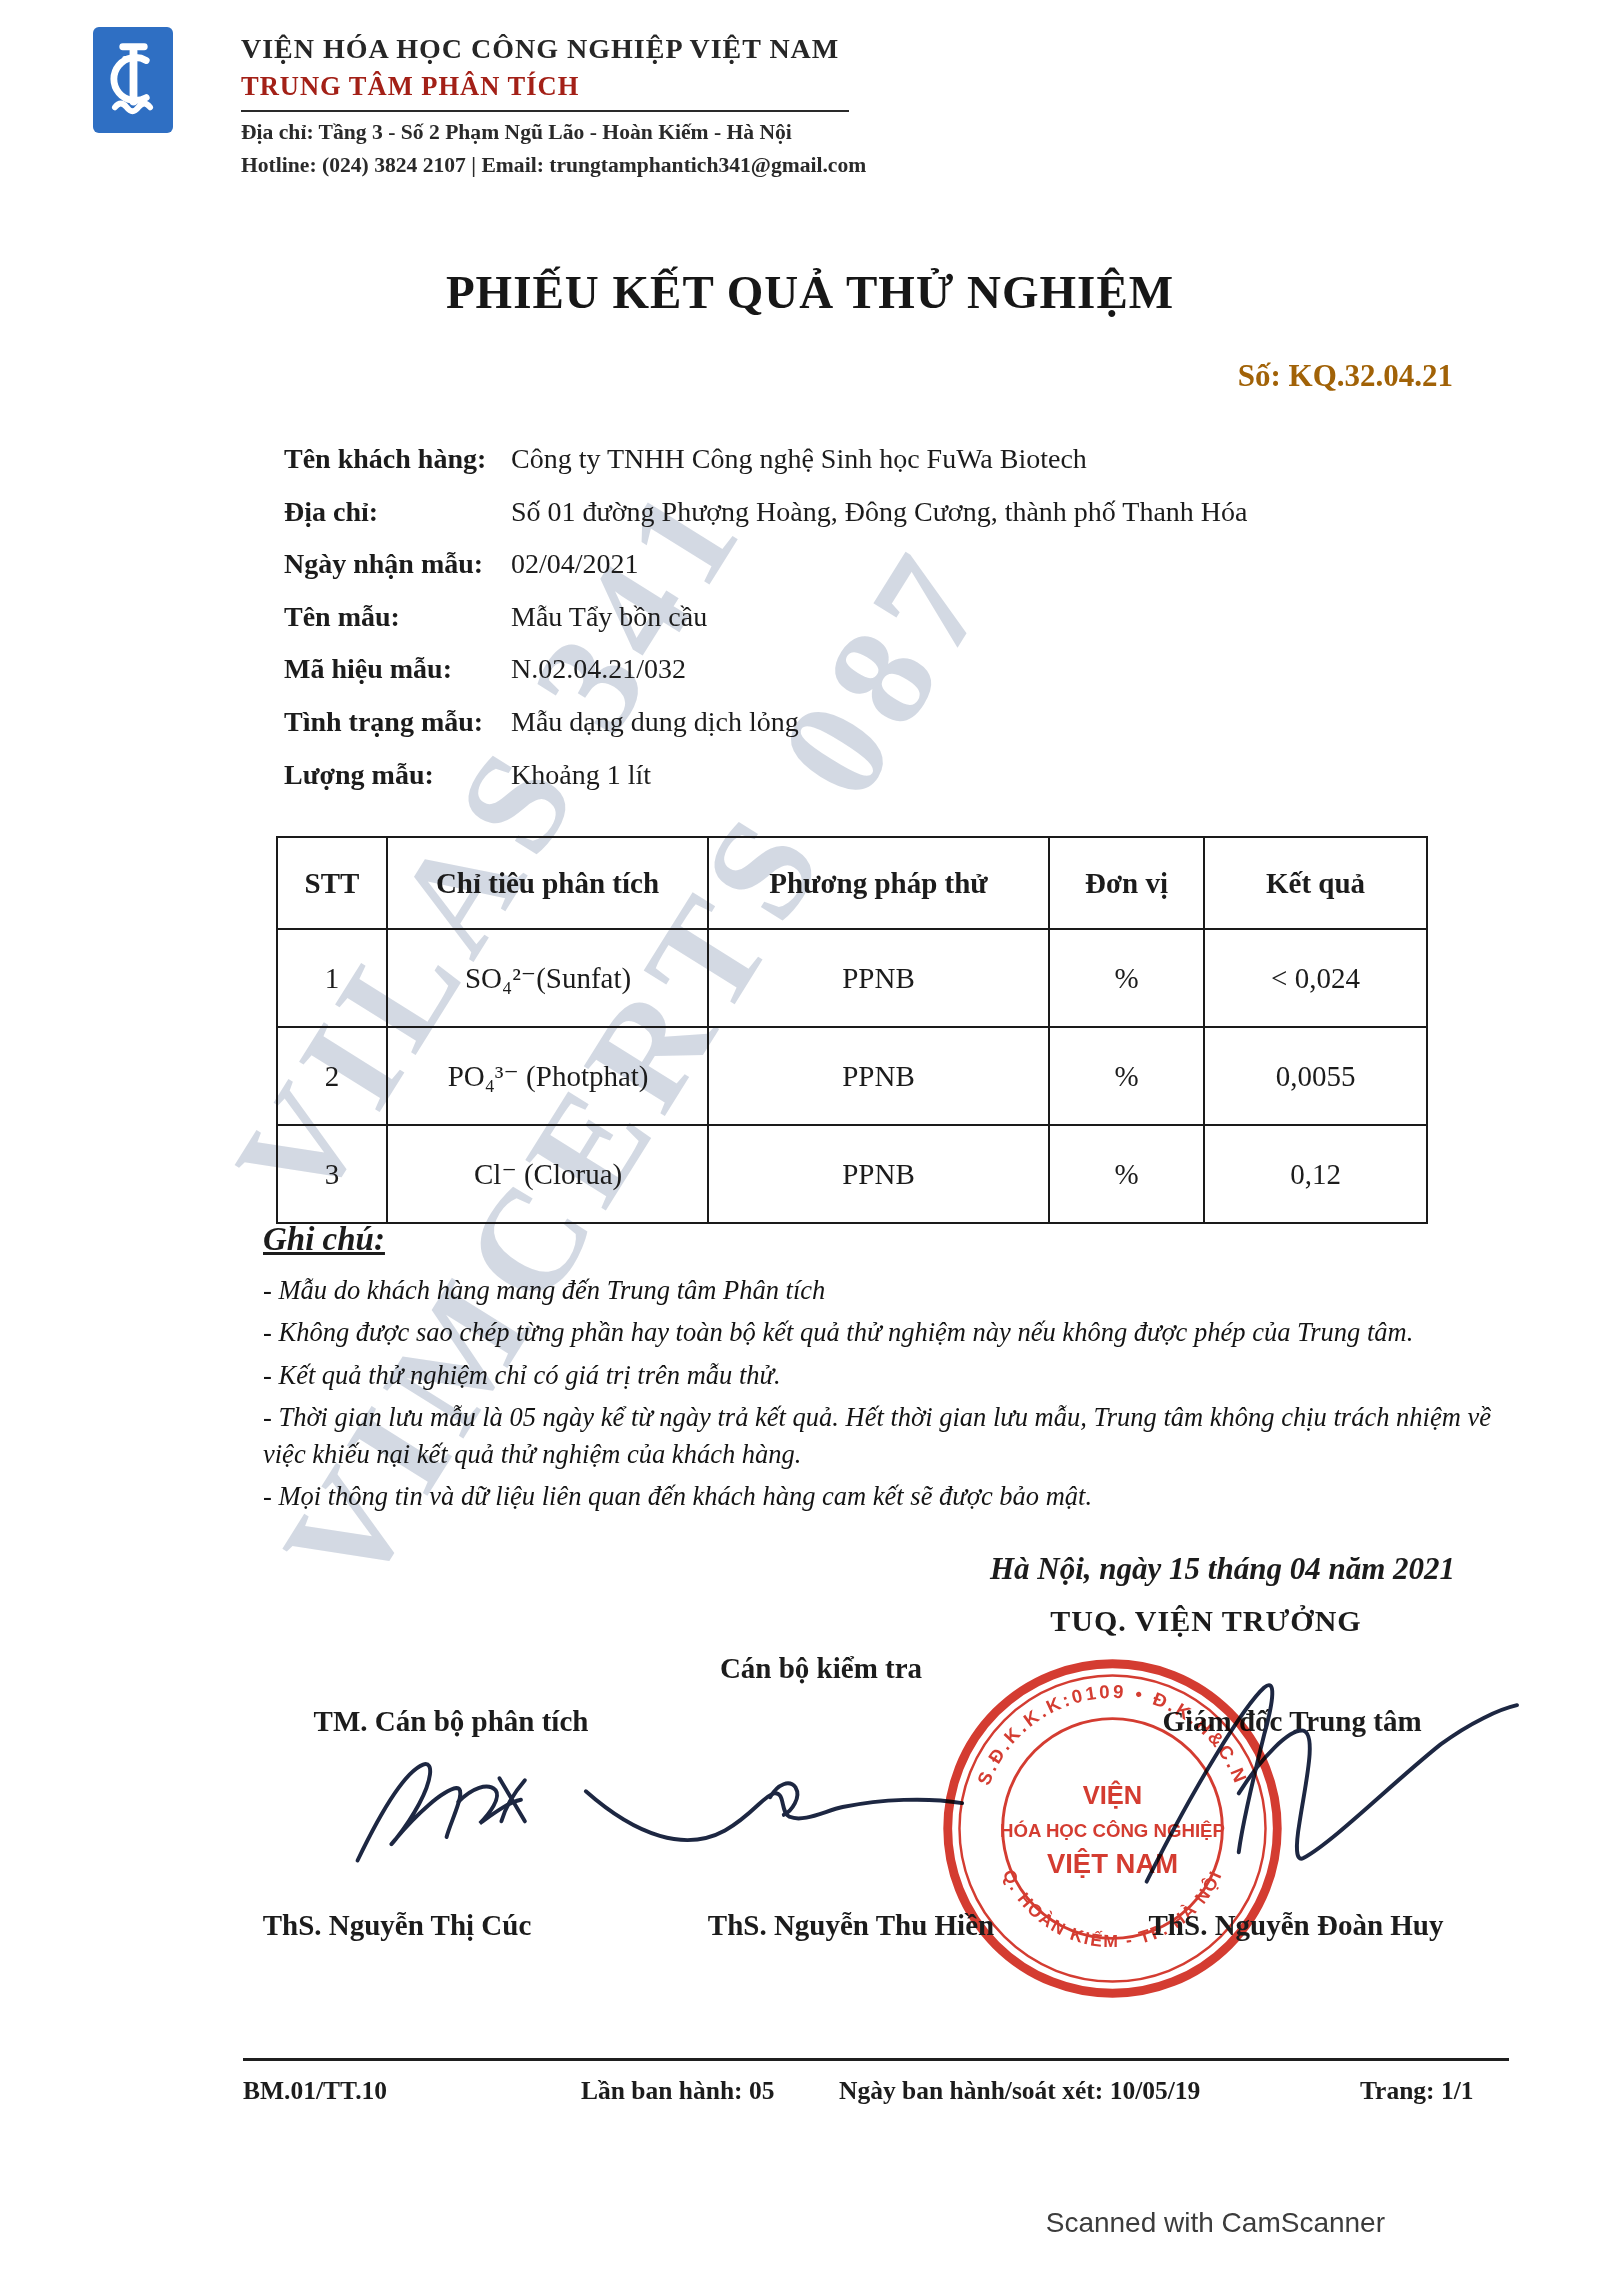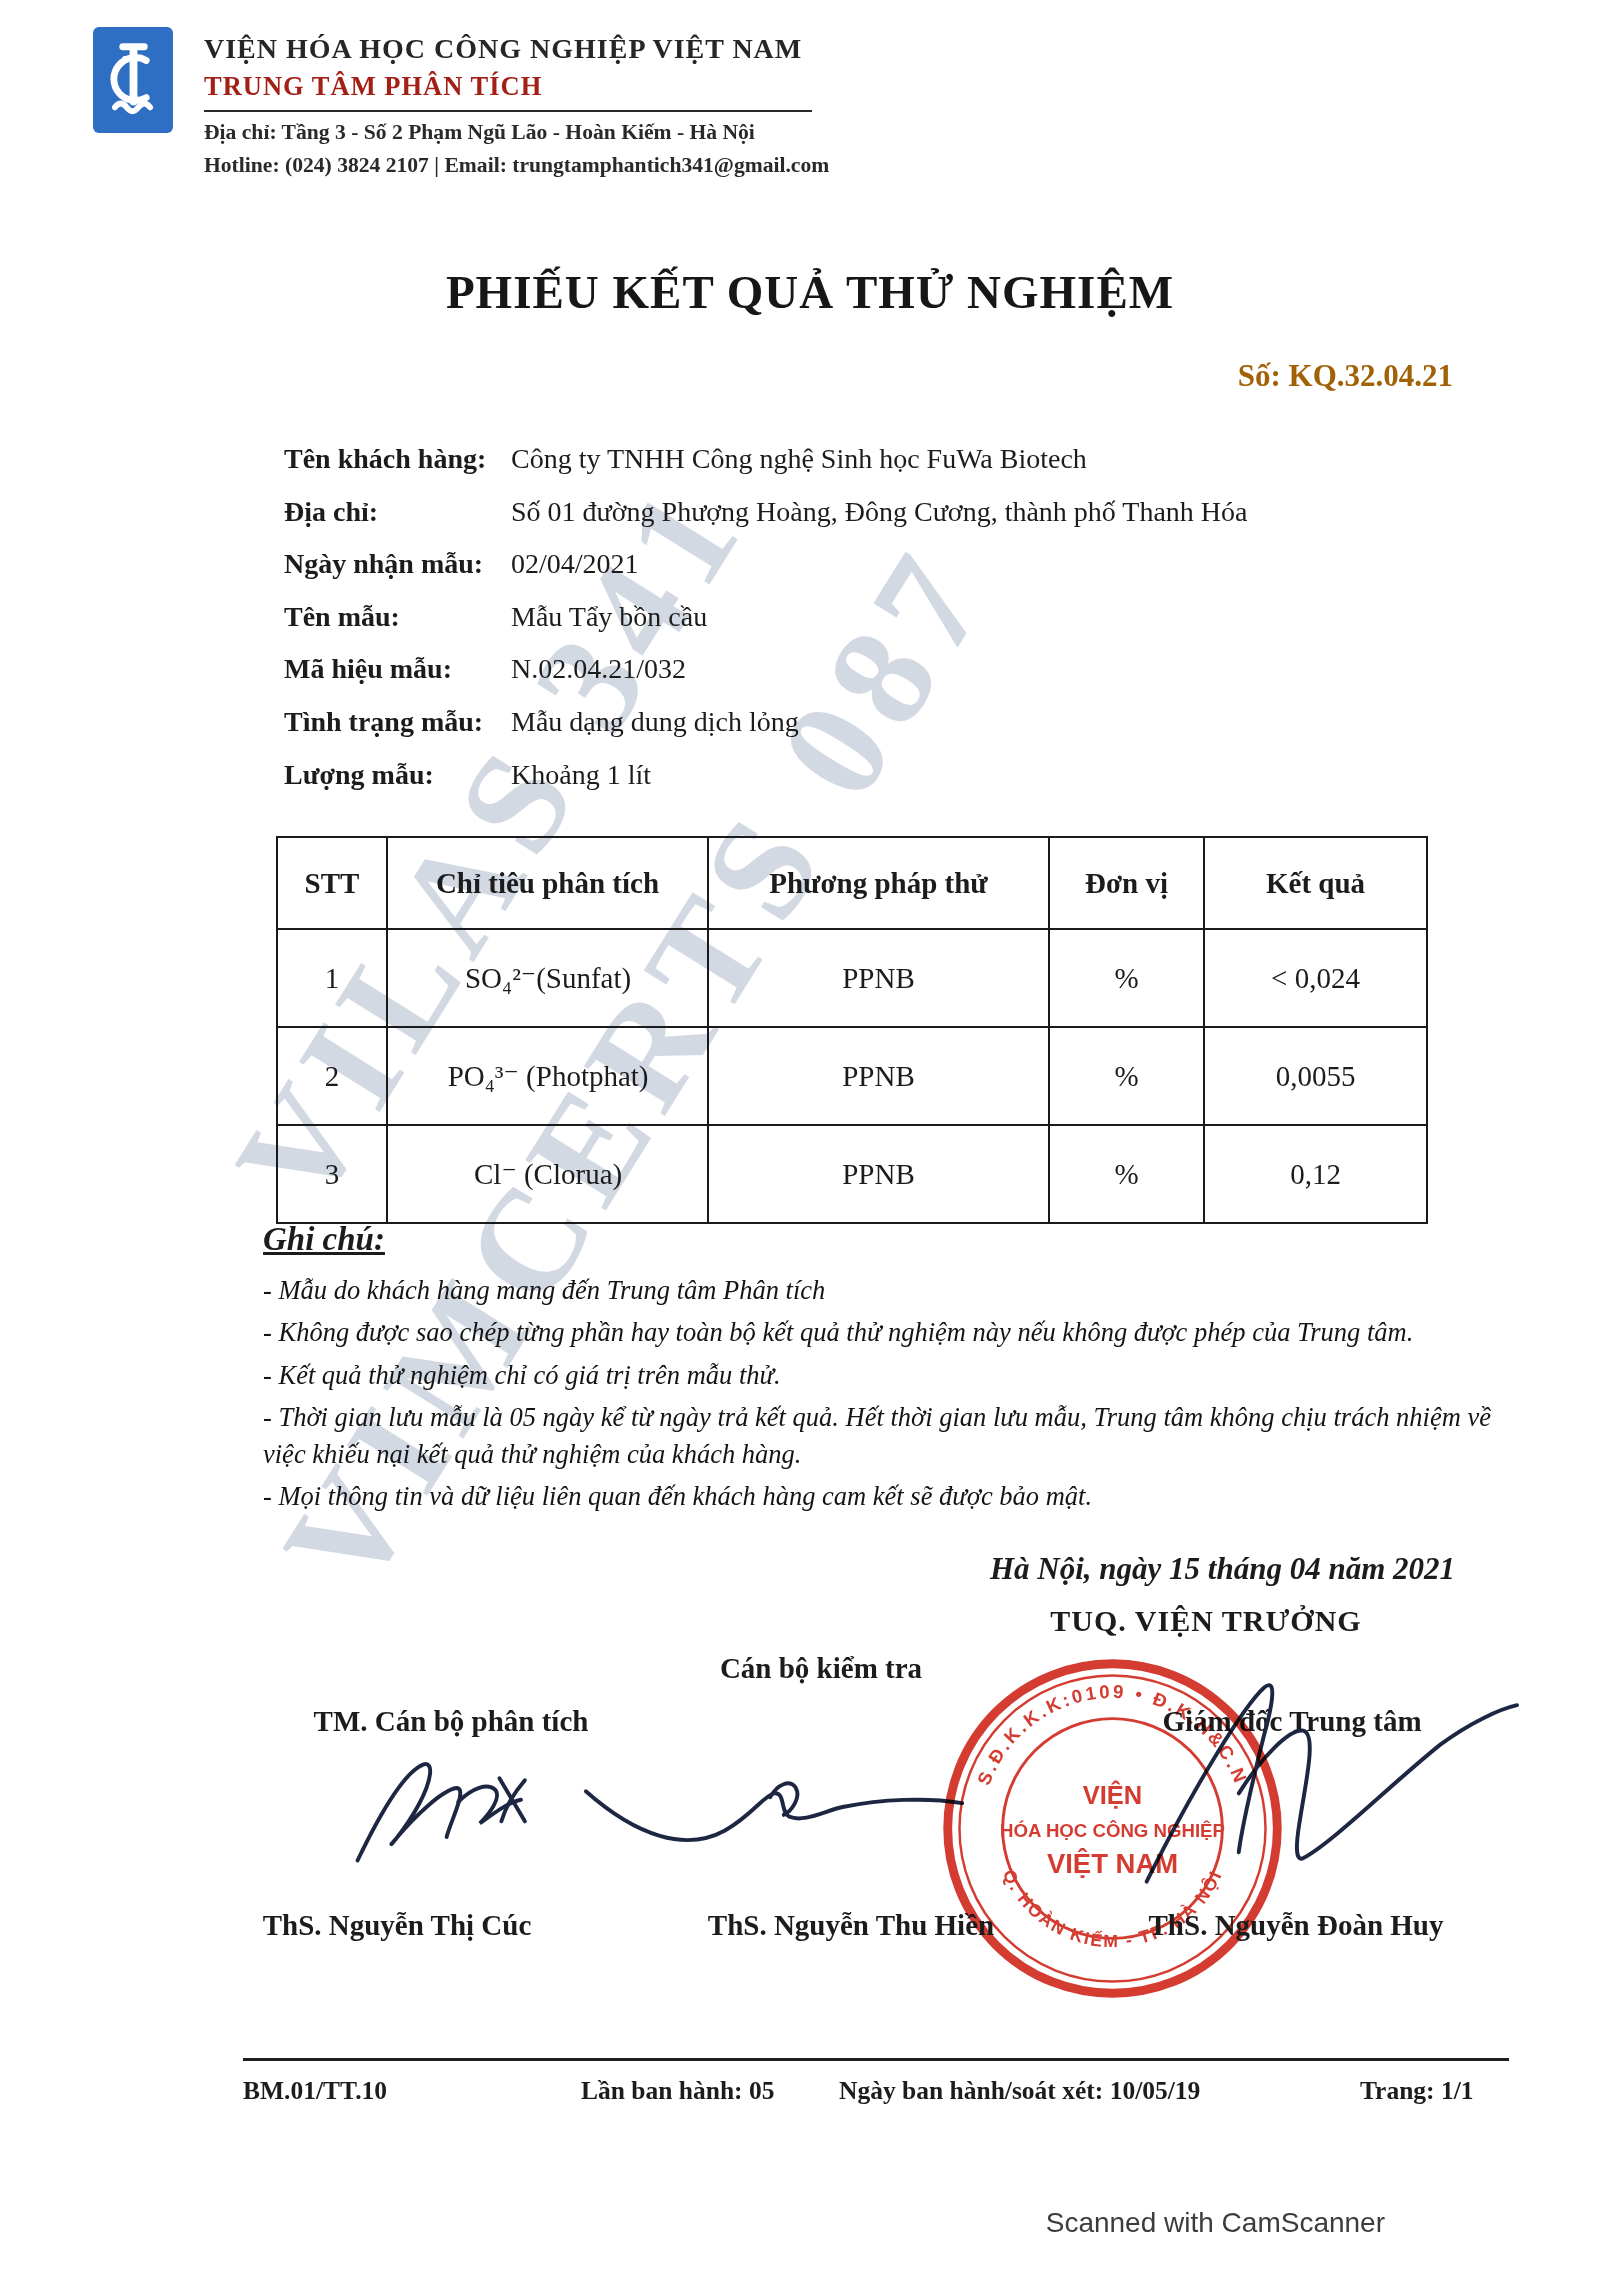--- a/index.html
+++ b/index.html
@@ -19,21 +19,21 @@
     letter-spacing:13.7px;
     color:rgba(168,180,199,0.50);
     white-space:nowrap;
     z-index:0;
     font-family:"Liberation Serif","DejaVu Serif",serif;
   }
   .wm1{left:490px;top:843px;transform:translate(-50%,-50%) rotate(-58deg);}
   .wm2{left:637px;top:1068px;transform:translate(-50%,-50%) rotate(-58deg);}
   .content{position:relative;z-index:1;}
   
-  .header{position:absolute;left:93px;top:27.4px;display:flex;}
+  .header{position:absolute;left:93px;top:27.4px;display:flex;gap:37px;}
   .logo{width:80px;height:106px;background:#2f6fc3;border-radius:5.9px;
         display:flex;align-items:center;justify-content:center;flex-shrink:0;}
   .header-text{margin-left:31px;padding-top:5.9px;}
   .org-name{font-size:28px;font-weight:bold;color:#262626;letter-spacing:1px;}
   .center-name{font-size:26.5px;font-weight:bold;color:#a32017;letter-spacing:1px;margin-top:5.9px;}
   .header-rule{width:608px;border-top:2.9px solid #2a2a2a;margin:7.8px 0 5.9px 0;}
   .addr,.contact{font-size:21.6px;font-weight:bold;color:#2a2a2a;margin-top:8px;}
   
   .doc-title{position:absolute;left:0;width:100%;top:265px;text-align:center;
              font-size:47px;font-weight:bold;letter-spacing:1px;color:#171717;}

